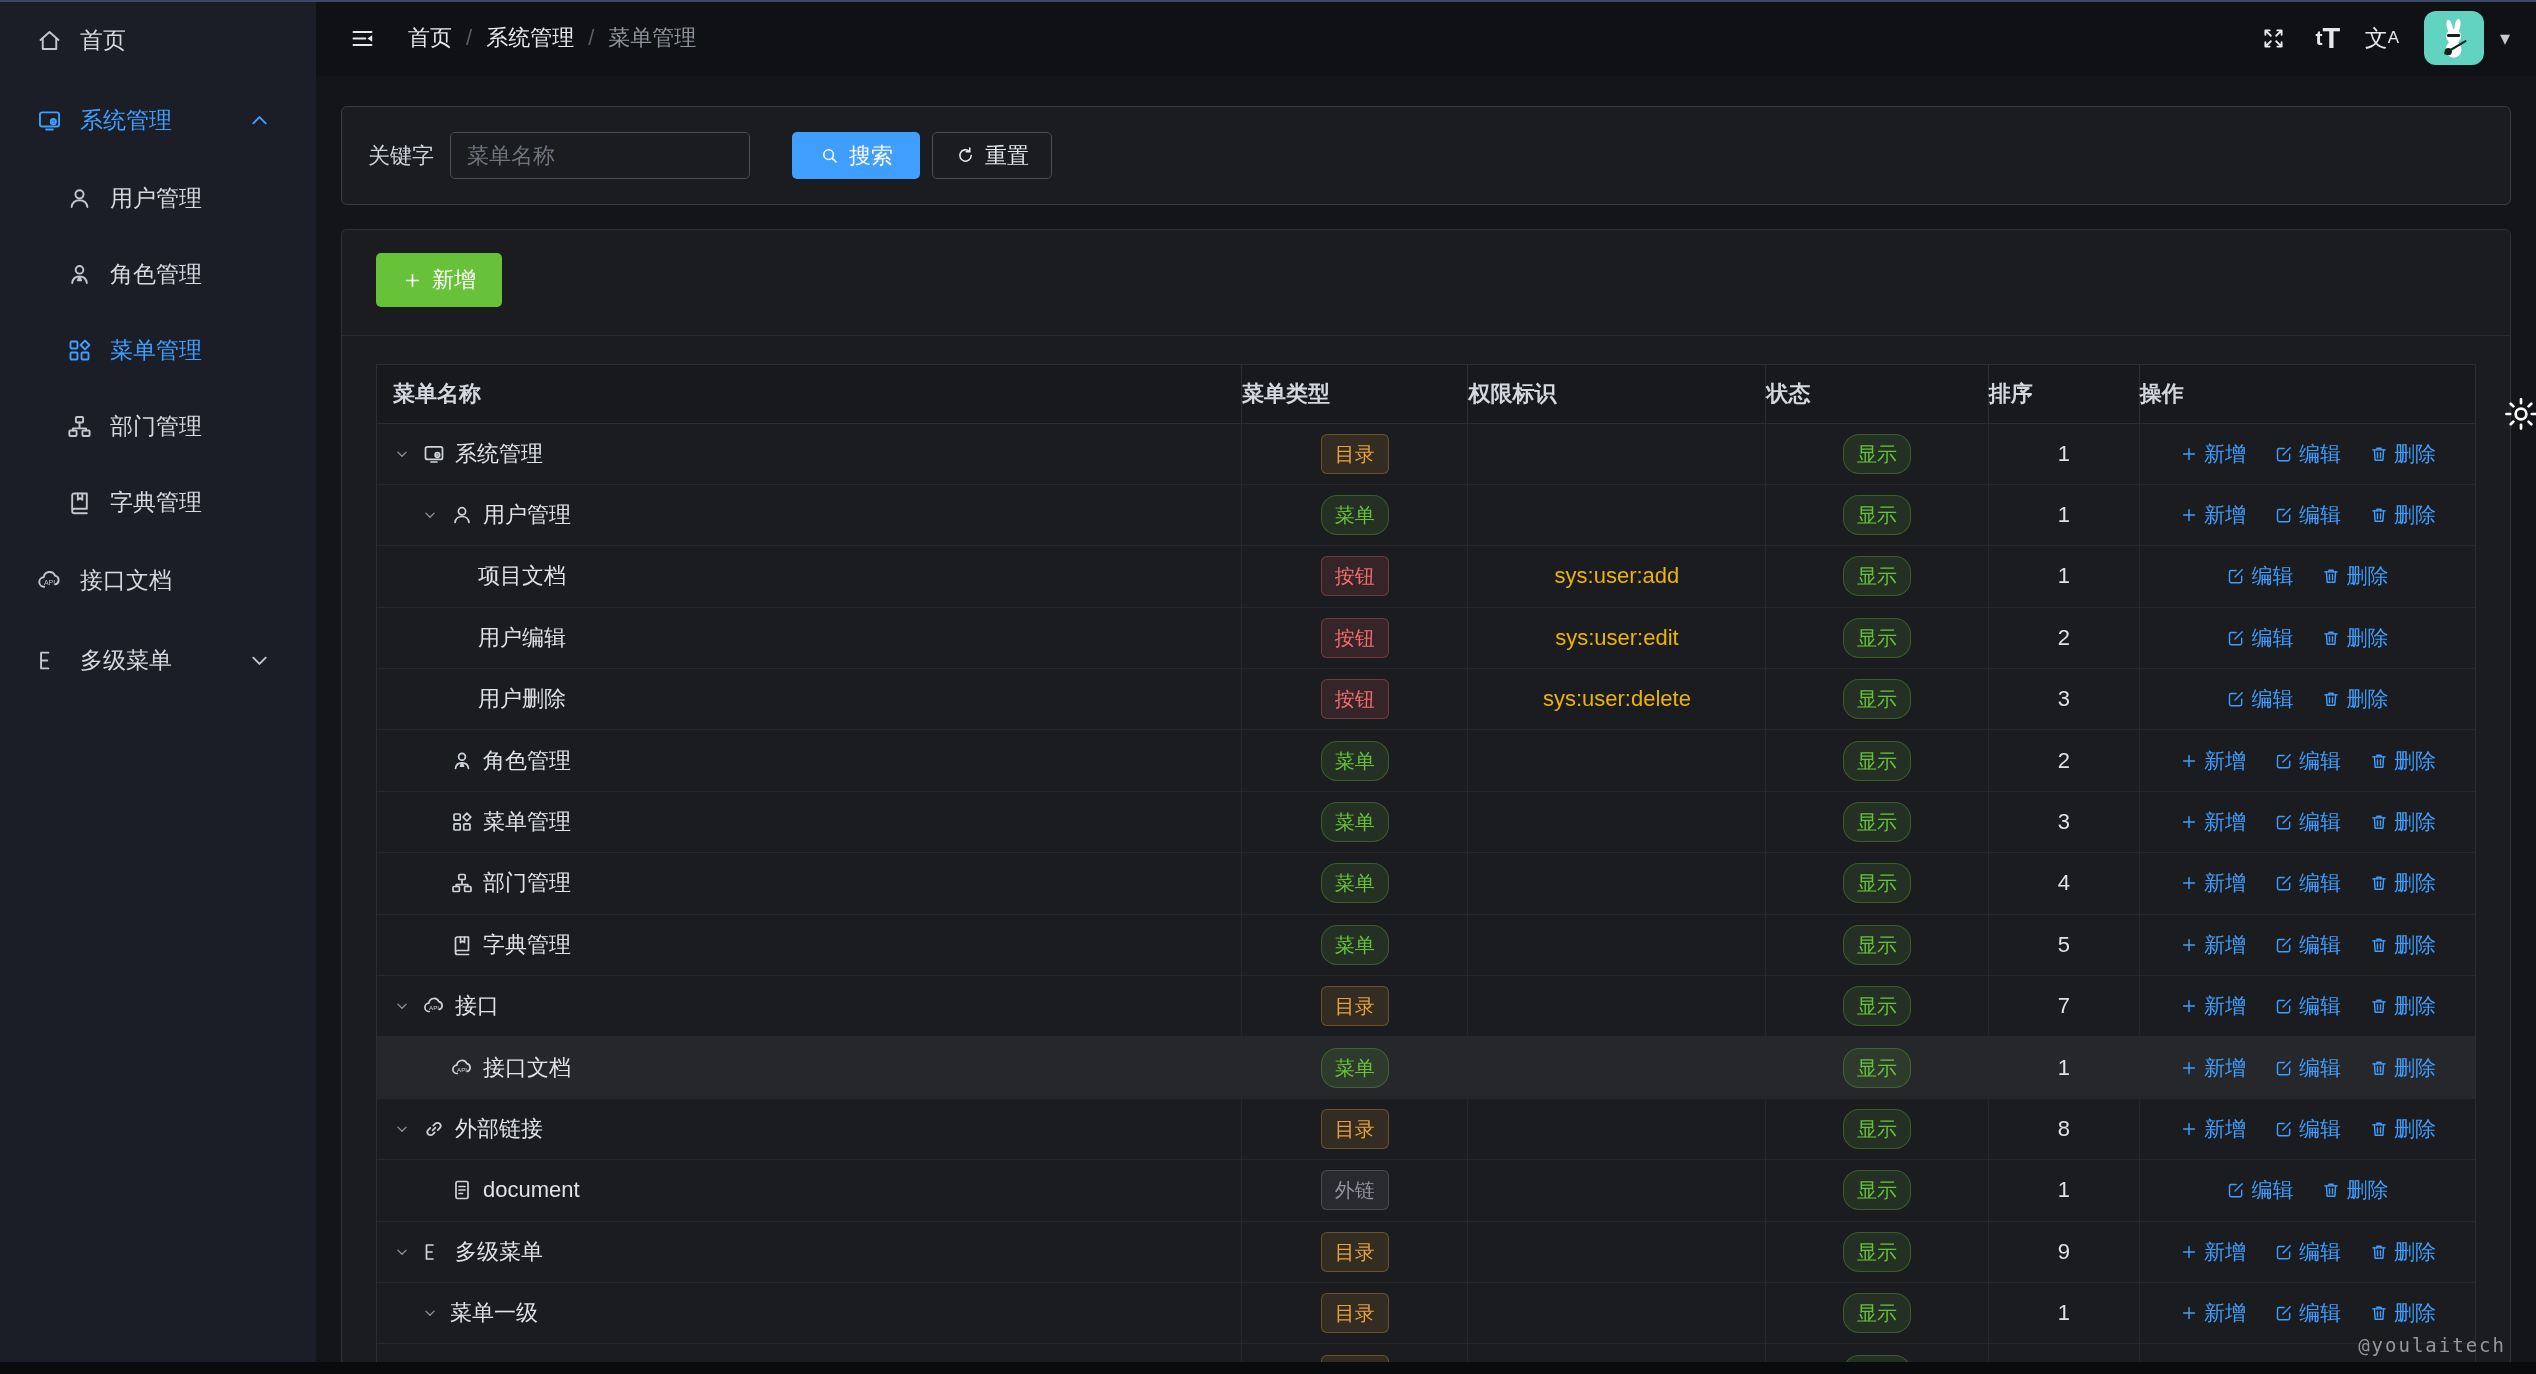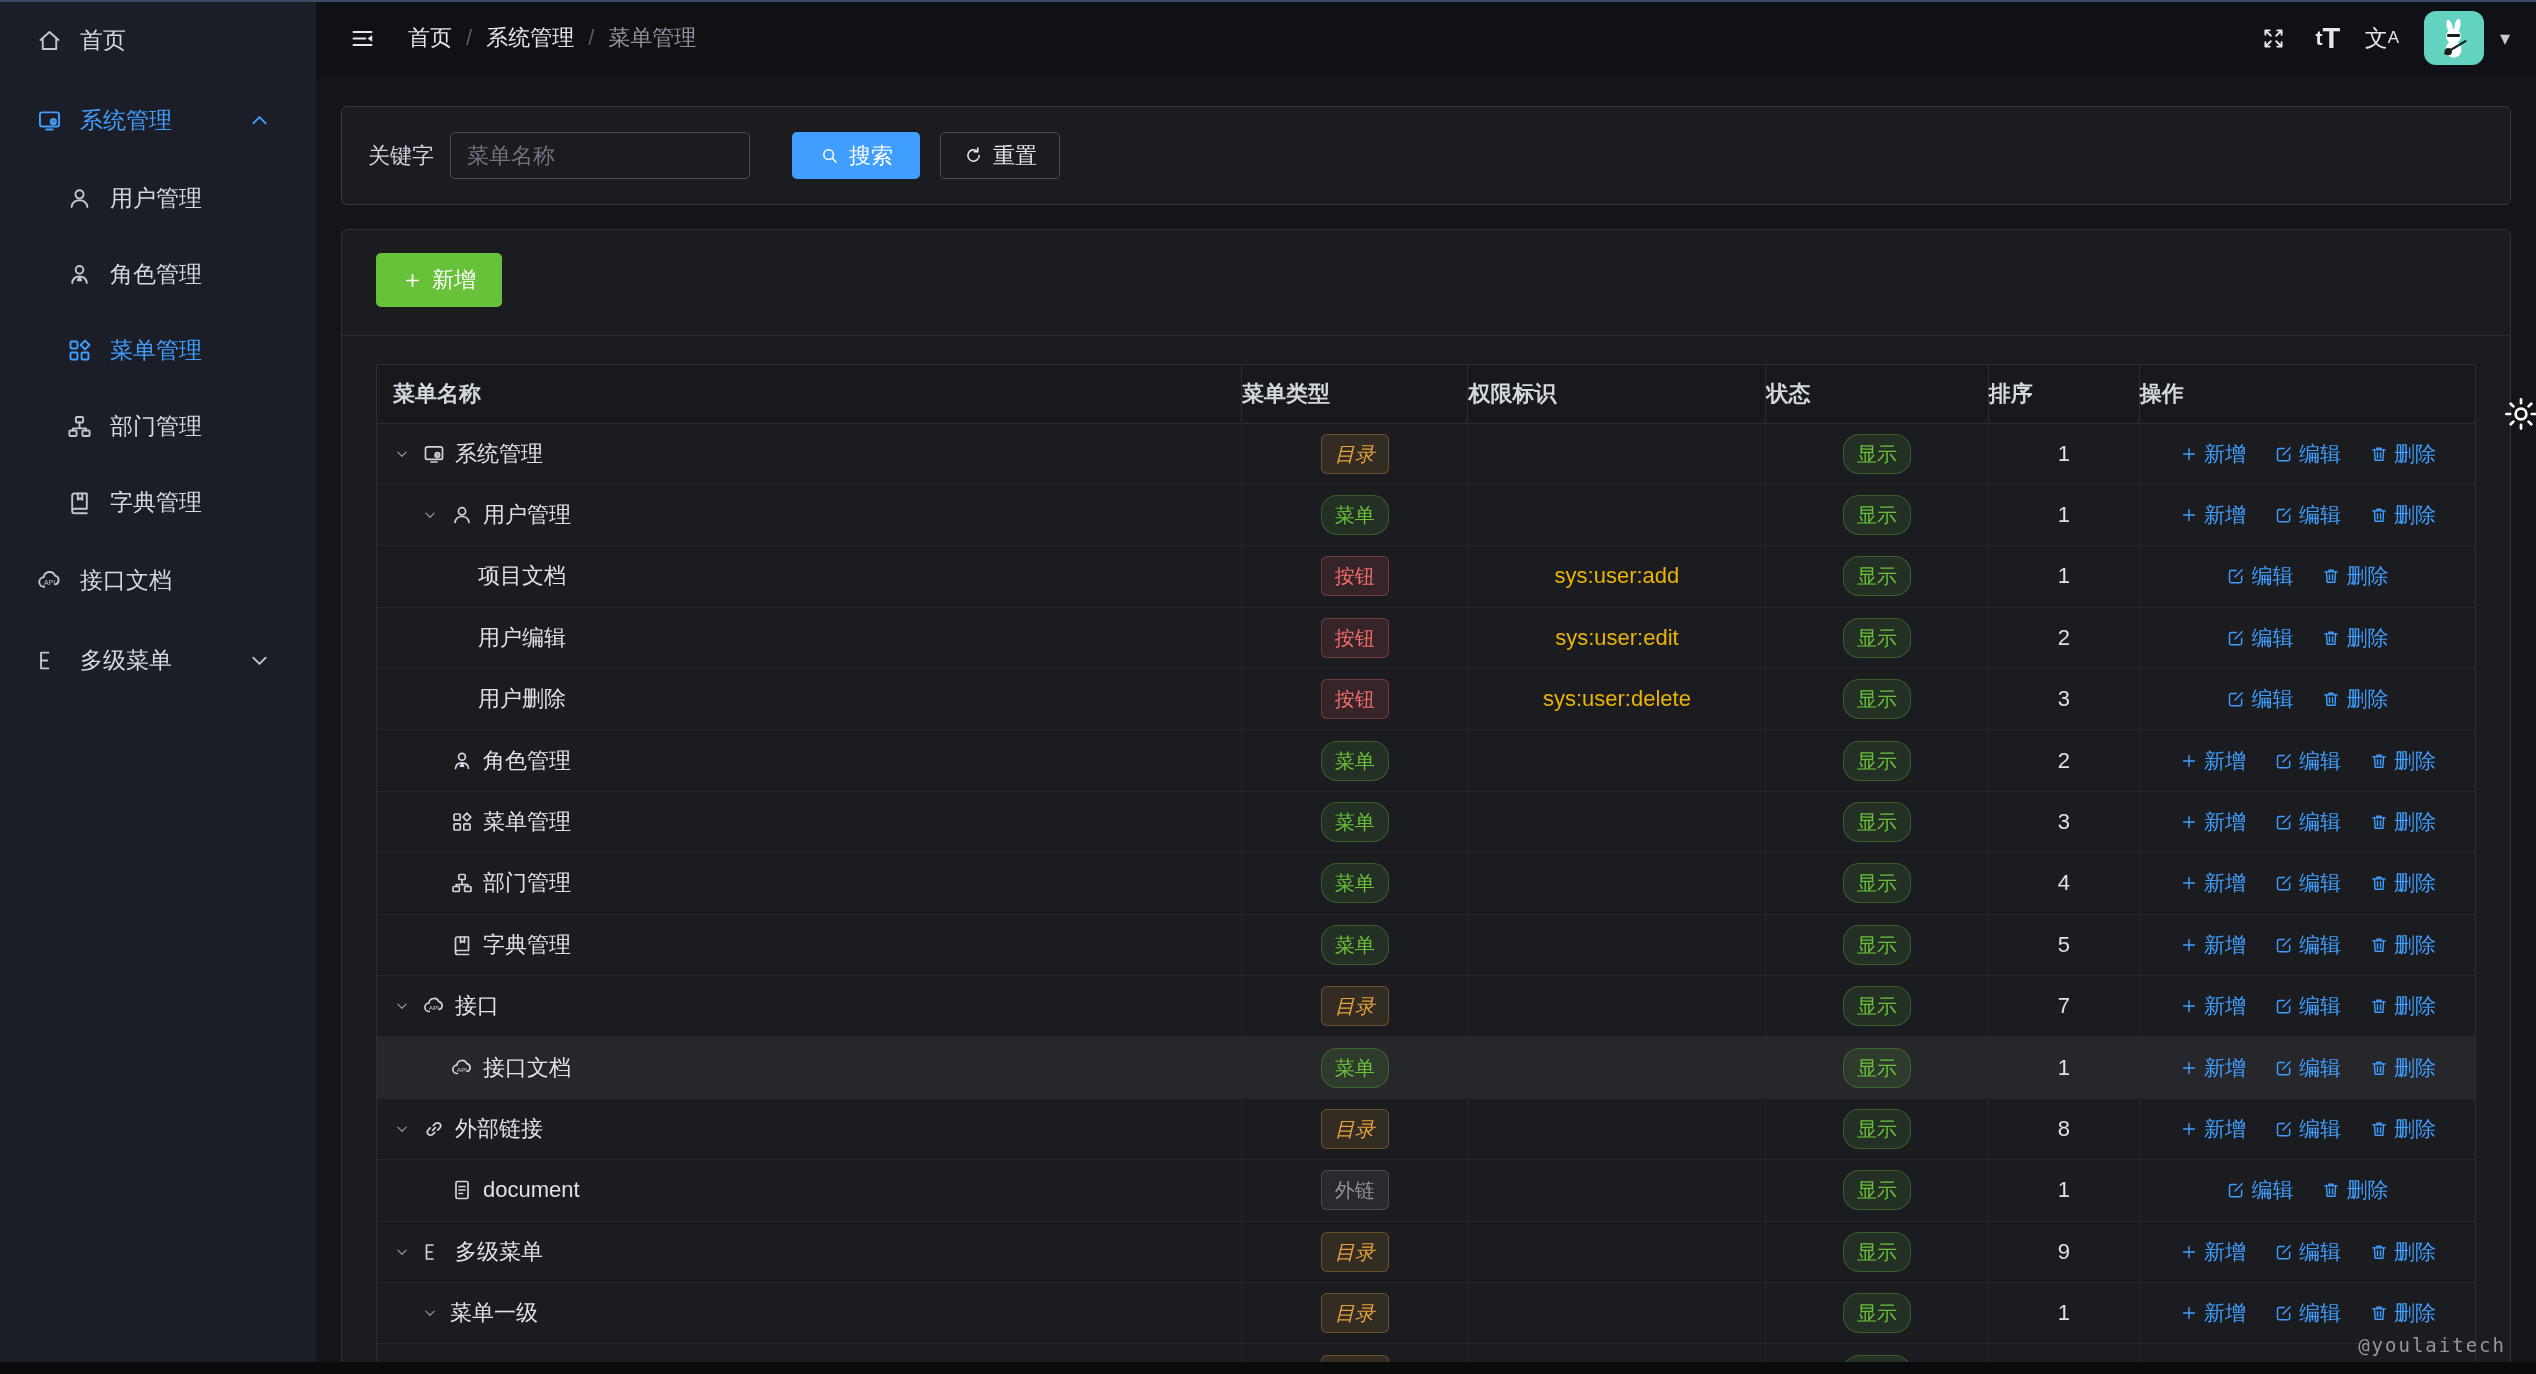--- a/index.html
+++ b/index.html
@@ -42,40 +42,40 @@
   
   .content { position:absolute; top:76px; left:0; right:0; bottom:0; background:#141518; padding:30px 25px 0 25px; }
   .card { background:#1b1c20; border:1px solid #35363a; border-radius:6px; }
   .search-card { height:99px; display:flex; align-items:center; padding:0 26px; margin-bottom:24px; border-color:#3a3b3f; }
   .search-label { color:#cfd3dc; font-size:22px; margin-right:16px; }
   .kw-input { width:300px; height:47px; background:transparent; border:1px solid #4b4d54; border-radius:5px; color:#e5e8ee; font-size:22px; padding:0 16px; outline:none; font-family:inherit; }
   .kw-input::placeholder { color:#70747d; }
   .btn { display:inline-flex; align-items:center; justify-content:center; gap:9px; height:47px; border-radius:5px; border:1px solid transparent; font-size:22px; cursor:pointer; font-family:Liberation Mono, monospace; }
   .btn .si { width:21px; height:21px; }
   .btn-primary { background:#409eff; color:#fff; padding:0 26px; margin-left:42px; }
-  .btn-ghost { background:transparent; color:#e5e8ee; border-color:#4b4d54; padding:0 22px; margin-left:20px; }
+  .btn-ghost { background:transparent; color:#e5e8ee; border-color:#4b4d54; padding:0 22px; margin-left:12px; }
   .btn-success { background:#67c23a; color:#fff; padding:0 25px; height:54px; }
 
   .table-card { min-height:1100px; padding:23px 0 0 0; border-color:#303135; }
   .toolbar-row { padding:0 34px; }
   .card-divider { height:1px; background:#2b2c30; margin-top:28px; }
   .table-wrap { margin:28px 34px 0 34px; border:1px solid #2c2d31; }
   table { width:100%; border-collapse:collapse; table-layout:fixed; }
   th { height:58px; background:#18191c; color:#d3d7de; font-size:22px; font-weight:bold; border-bottom:1px solid #2c2d31; border-right:1px solid #2c2d31; text-align:left; }
   th:first-child { text-align:left; padding-left:16px; }
   th:last-child, td:last-child { border-right:none; }
   td { height:61.4px; border-bottom:1px solid #26272b; border-right:1px solid #26272b; color:#dfe2e8; font-size:22px; text-align:center; background:#1b1c20; }
   tr.hl td { background:#26272b; }
   .name-wrap { display:flex; align-items:center; text-align:left; }
   .row-chev { width:18px; height:18px; color:#8f939b; margin-right:11px; flex:0 0 auto; cursor:pointer; }
   .row-chev-ph { width:29px; flex:0 0 auto; }
   .row-icon { width:24px; height:24px; color:#cfd3da; margin-right:9px; flex:0 0 auto; }
   .row-label { color:#dfe2e8; }
   .tag { display:inline-block; font-size:20px; line-height:1; padding:9px 13px; border-radius:6px; border:1px solid; }
-  .t-catalog { color:#e6a23c; background:rgba(230,162,60,.12); border-color:rgba(230,162,60,.32);font-style:italic; }
+  .t-catalog { color:#e6a23c; background:rgba(230,162,60,.12); border-color:rgba(230,162,60,.32); }
   .t-menu    { color:#67c23a; background:rgba(103,194,58,.12); border-color:rgba(103,194,58,.32);border-radius:16px; }
   .t-button  { color:#f56c6c; background:rgba(245,108,108,.12); border-color:rgba(245,108,108,.32); }
   .t-extlink { color:#909399; background:rgba(144,147,153,.12); border-color:rgba(144,147,153,.32); }
   .perm { color:#eab308; }
   .ops { display:flex; align-items:center; justify-content:center; gap:28px; }
   .op { display:inline-flex; align-items:center; gap:5px; color:#409eff; font-size:21px; cursor:pointer; text-decoration:none; }
   .op .si { width:20px; height:20px; }
 
   
   .settings-fab { position:absolute; right:-8px; top:392px; width:46px; height:46px; background:transparent; border:none; color:#fff; cursor:pointer; z-index:40; }

